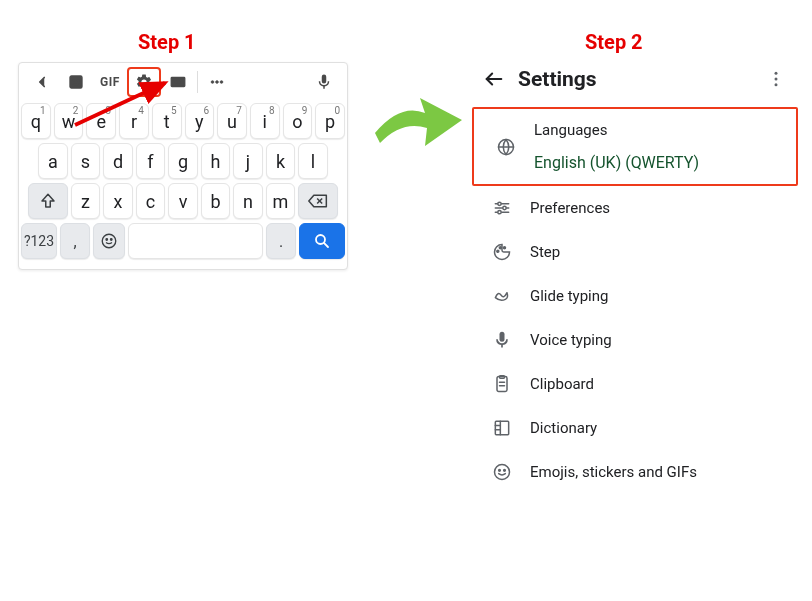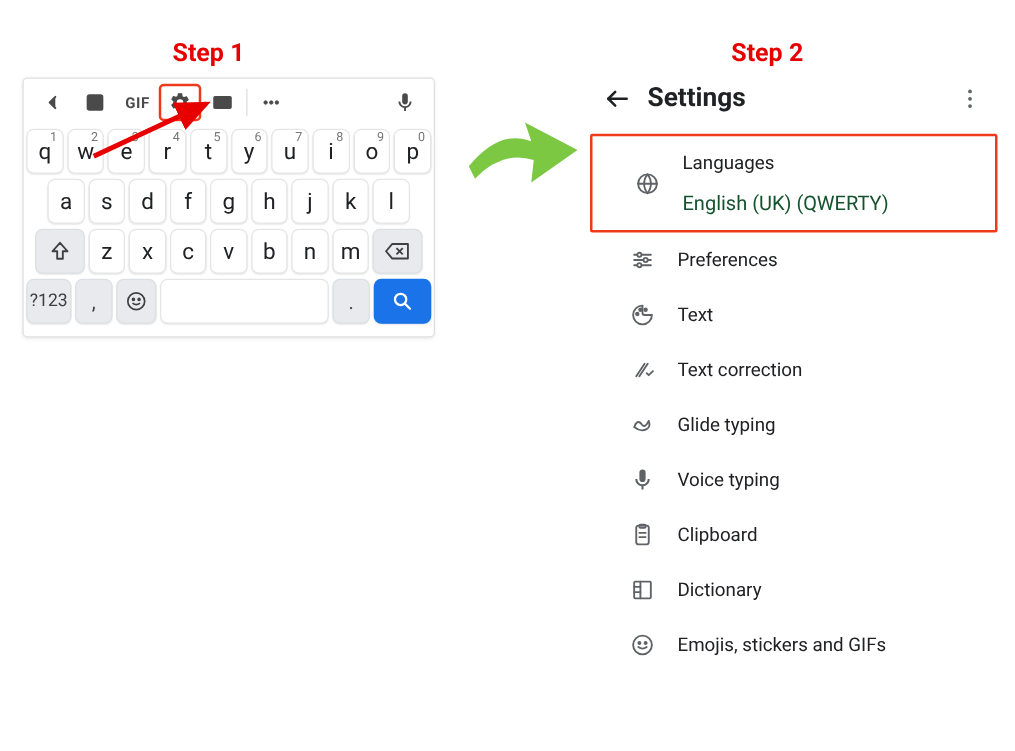--- a/index.html
+++ b/index.html
@@ -42,21 +42,21 @@
   
   .arrow-red2{position:absolute;left:670px;top:135px;width:100px;height:95px;pointer-events:none}
 
   
   .settings{position:absolute;left:470px;top:55px;width:330px;background:#fff}
   .settings-header{display:flex;align-items:center;height:48px;padding:0 4px}
   .back-btn{width:40px;height:40px;display:flex;align-items:center;justify-content:center;cursor:pointer}
   .settings-title{font-size:21px;font-weight:700;color:#202124;margin-left:4px}
   .more-btn{margin-left:auto;width:40px;height:40px;display:flex;align-items:center;justify-content:center;cursor:pointer}
   .settings-list{padding-top:4px}
-  .setting-item{display:flex;align-items:center;padding:12px 24px;cursor:pointer}
+  .setting-item{display:flex;align-items:center;padding:12px 12px;cursor:pointer}
   .setting-item.hl{border:2px solid #ee3a1b;border-radius:2px;margin:0 2px}
   .si-icon{width:40px;display:flex;justify-content:center;color:#5f6368}
   .si-icon svg{width:20px;height:20px;fill:none;stroke:#5f6368;stroke-width:1.8}
   .si-text{margin-left:8px}
   .si-title{font-size:15px;color:#202124}
   .si-sub{font-size:16px;color:#14532d;margin-top:14px}
 </style>
 </head>
 <body>
 
@@ -249,32 +249,21 @@
       <div class="setting-item">
         <div class="si-icon">
           <svg viewBox="0 0 24 24" stroke-linecap="round">
             <path d="M12 3 a9 9 0 1 0 9 9 h-7 a2 2 0 0 1-2-2 z"></path>
             <circle cx="7" cy="11" r="1.2" fill="#5f6368"></circle>
             <circle cx="10" cy="7" r="1.2" fill="#5f6368"></circle>
             <circle cx="15" cy="7" r="1.2" fill="#5f6368"></circle>
           </svg>
         </div>
         <div class="si-text">
-          <div class="si-title">Text</div>
-        </div>
-      </div>
-      <div class="setting-item">
-        <div class="si-icon">
-          <svg viewBox="0 0 24 24" stroke-linecap="round">
-            <path d="M6 18 L14 6 M9 18 L17 6" stroke-linecap="round"></path>
-            <path d="M16 15 l2 2 l4 -4" stroke-linecap="round" stroke-linejoin="round"></path>
-          </svg>
-        </div>
-        <div class="si-text">
-          <div class="si-title">Text correction</div>
+          <div class="si-title">Step</div>
         </div>
       </div>
       <div class="setting-item">
         <div class="si-icon">
           <svg viewBox="0 0 24 24" stroke-linecap="round">
             <path d="M4 14 q3 -8 7 -3 q3 5 7 -3 q2 6 -2 8 q-6 3 -12 -2" stroke-linejoin="round"></path>
           </svg>
         </div>
         <div class="si-text">
           <div class="si-title">Glide typing</div>

